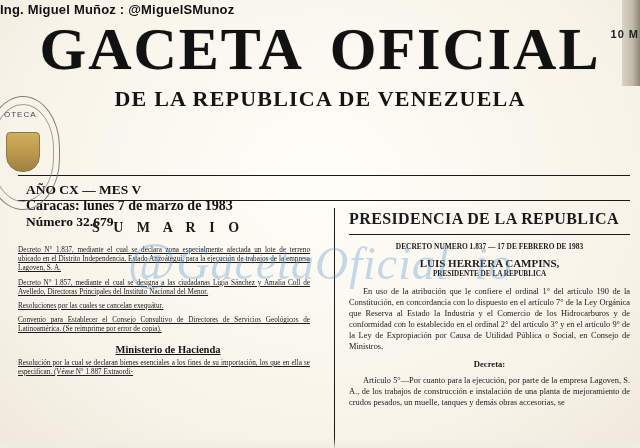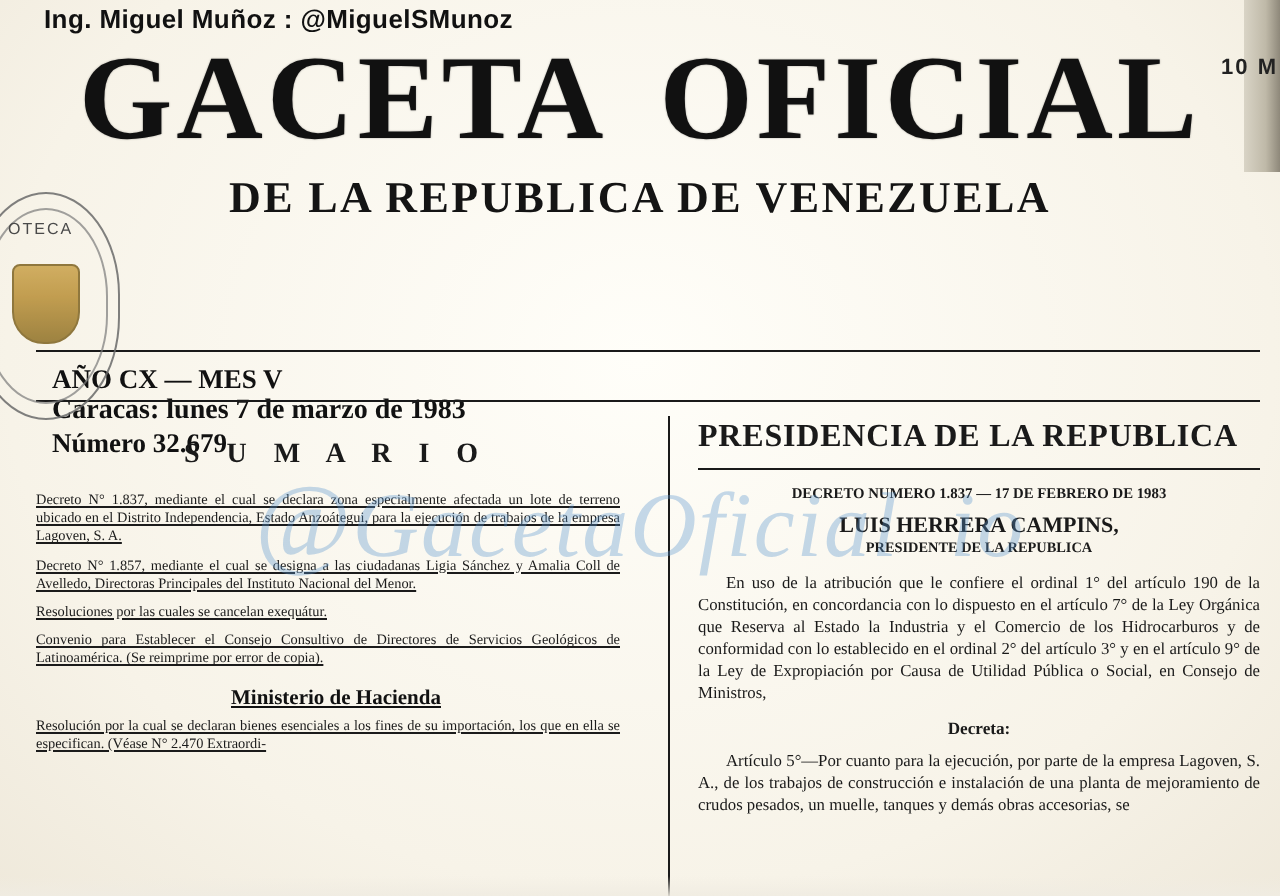--- a/index.html
+++ b/index.html
@@ -10,21 +10,21 @@
     color:#1a1a1a;
     position:relative;
   }
   .page{
     position:absolute;inset:0;
     background:
       radial-gradient(ellipse at 50% 40%, #fffef9 0%, #f7f3e8 70%, #efe9db 100%);
   }
   
   .credit{
-    position:absolute;top:2px;left:22px;
+    position:absolute;top:2px;left:0;
     font-family:"Liberation Sans", sans-serif;
     font-size:13px;font-weight:bold;color:#111;
     letter-spacing:.2px;
   }
   
   .edge-strip{
     position:absolute;top:0;right:0;width:18px;height:86px;
     background:linear-gradient(90deg,#d9d4c6 0%, #bfb9a8 60%, #8e887a 100%);
   }
   .edge-text{
@@ -186,21 +186,21 @@
 
       <p class="p">Decreto N° 1.837, mediante el cual se declara zona especialmente afectada un lote de terreno ubicado en el Distrito Independencia, Estado Anzoátegui, para la ejecución de trabajos de la empresa Lagoven, S. A.</p>
       <p class="p">Decreto N° 1.857, mediante el cual se designa a las ciudadanas Ligia Sánchez y Amalia Coll de Avelledo, Directoras Principales del Instituto Nacional del Menor.</p>
 
       <p class="p">Resoluciones por las cuales se cancelan exequátur.</p>
       <p class="p">Convenio para Establecer el Consejo Consultivo de Directores de Servicios Geológicos de Latinoamérica. (Se reimprime por error de copia).</p>
 
       <div class="sechead">
         <u>Ministerio de Hacienda</u>
       </div>
-      <p class="p">Resolución por la cual se declaran bienes esenciales a los fines de su importación, los que en ella se especifican. (Véase N° 2.470 Extraordi-</p>
+      <p class="p">Resolución por la cual se declaran bienes esenciales a los fines de su importación, los que en ella se especifican. (Véase N° 1.887 Extraordi-</p>
     </div>
 
     <div class="vdiv"></div>
 
     <div class="col right">
       <div class="rhead">PRESIDENCIA DE LA REPUBLICA</div>
       <div class="rrule"></div>
       <div class="decreto">DECRETO NUMERO 1.837  —  17 DE FEBRERO DE 1983</div>
       <div class="presname">LUIS HERRERA CAMPINS,</div>
       <div class="prestitle">PRESIDENTE DE LA REPUBLICA</div>

